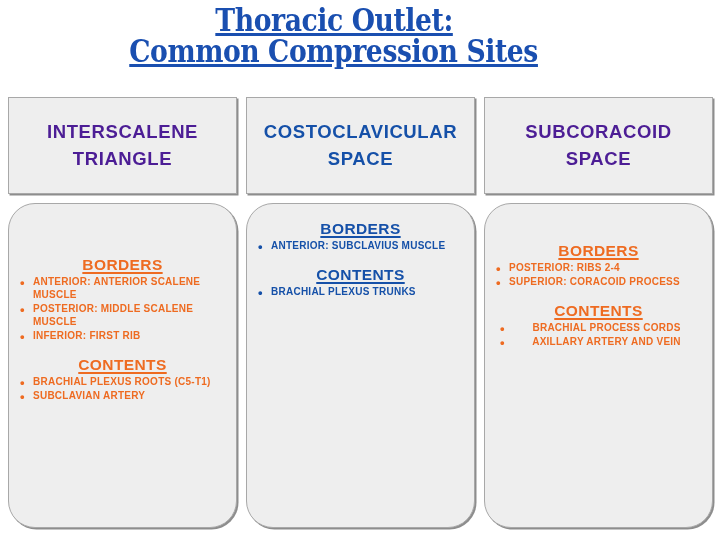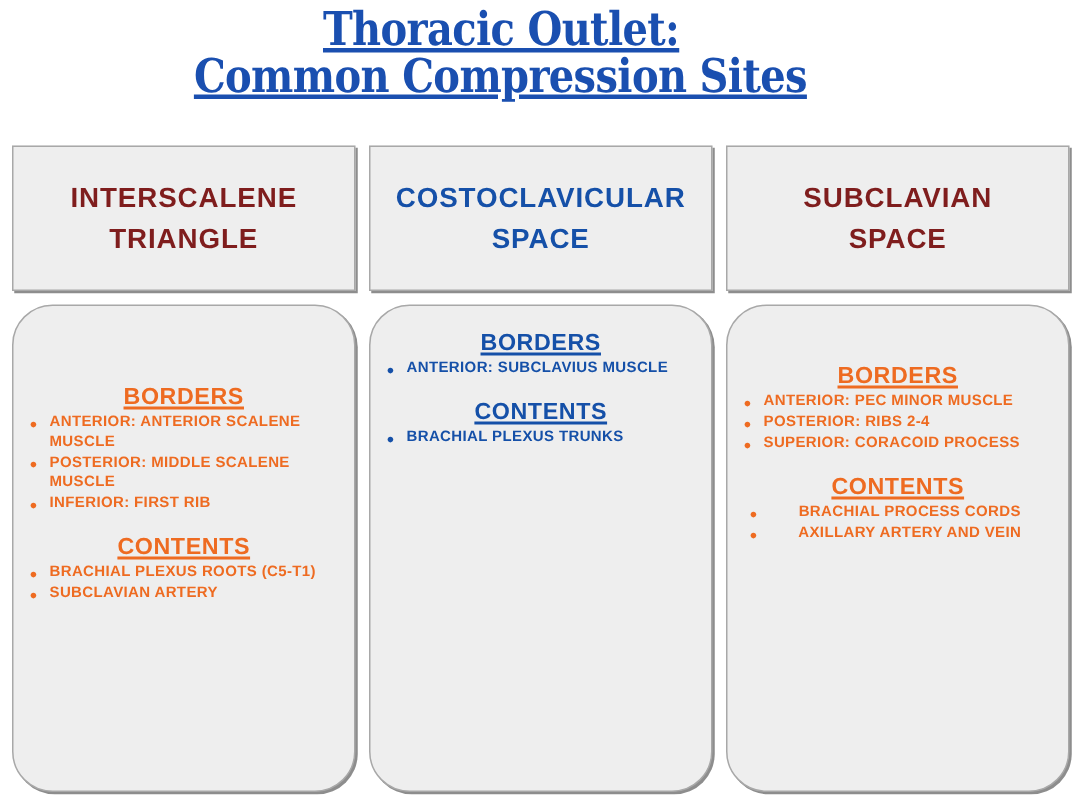--- a/index.html
+++ b/index.html
@@ -74,21 +74,21 @@
     justify-content: center;
     padding: 0 8px;
   }
   .header-text {
     font-size: 18.5px;
     font-weight: bold;
     letter-spacing: 0.6px;
     line-height: 1.42;
     text-align: center;
   }
-  .header-text.orange { color: #7f1d1d; }
+  .header-text.orange { color: #4c1d95; }
   .header-text.blue   { color: #1550a8; }
 
   .card-body {
     height: 325px;
     padding: 8px 7px 6px 7px;
     box-sizing: border-box;
     overflow: hidden;
     border-radius: 27px;
   }
 
@@ -204,29 +204,28 @@
           <ul class="bullets blue">
             <li>BRACHIAL PLEXUS TRUNKS</li>
           </ul>
         </div>
       </div>
     </div>
 
     <div class="column">
       <div class="card card-header">
         <div class="header-text orange">
-          <span>SUBCLAVIAN</span><br>
+          <span>SUBCORACOID</span><br>
           <span>SPACE</span>
         </div>
       </div>
       <div class="card card-body body-offset-3">
         <div class="section">
           <div class="section-title orange">BORDERS</div>
           <ul class="bullets orange">
-            <li>ANTERIOR: PEC MINOR MUSCLE</li>
             <li>POSTERIOR: RIBS 2-4</li>
             <li>SUPERIOR: CORACOID PROCESS</li>
           </ul>
         </div>
         <div class="section">
           <div class="section-title orange">CONTENTS</div>
           <ul class="bullets orange centered">
             <li>BRACHIAL PROCESS CORDS</li>
             <li>AXILLARY ARTERY AND VEIN</li>
           </ul>

